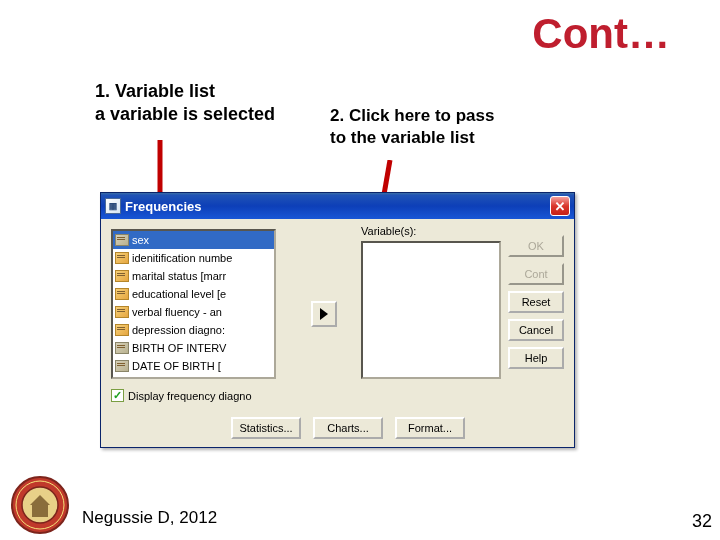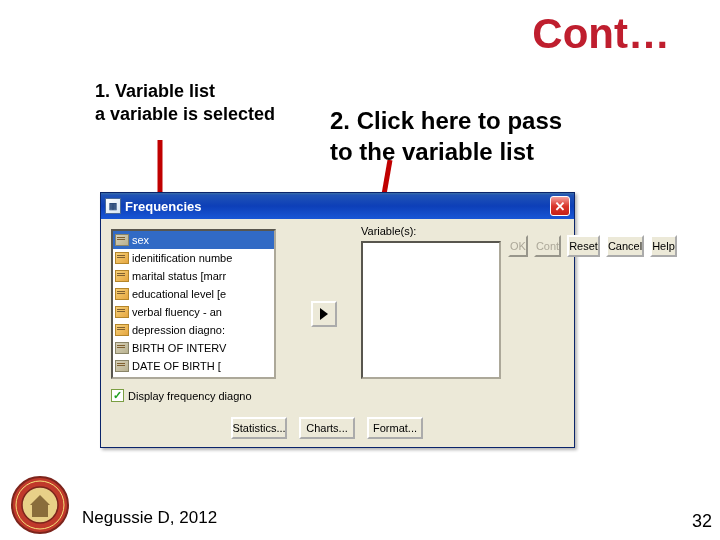--- a/index.html
+++ b/index.html
@@ -1,44 +1,44 @@
 <!DOCTYPE html>
 <html><head>
 <meta charset="utf-8">
 <style>
 *{box-sizing:border-box;margin:0;padding:0}
 body{width:720px;height:540px;background:#fff;font-family:Arial,sans-serif;position:relative;overflow:hidden}
 .slide-title{position:absolute;top:10px;right:50px;font-size:42px;font-weight:bold;color:#bf1e2e;font-family:Arial,sans-serif}
 .note1{position:absolute;top:80px;left:95px;font-size:18px;font-weight:bold;color:#000;line-height:1.3}
-.note2{position:absolute;top:105px;left:330px;font-size:24px;font-weight:bold;color:#000;line-height:1.3}
+.note2{position:absolute;top:105px;left:330px;font-size:17px;font-weight:bold;color:#000;line-height:1.3}
 .arrow1{position:absolute;top:140px;left:150px;width:20px;height:90px}
 .arrow2{position:absolute;top:160px;left:355px;width:60px;height:140px}
 .dialog{position:absolute;top:192px;left:100px;width:475px;background:#ece9d8;border:1px solid #0a246a;box-shadow:2px 2px 3px rgba(0,0,0,.3)}
 .titlebar{height:26px;background:linear-gradient(to bottom,#3a6ea5 0%,#2053b5 8%,#0d3fb8 50%,#1856d6 100%);display:flex;align-items:center;padding:0 4px;color:#fff;font-size:13px;font-weight:bold}
 .titlebar .ticon{width:16px;height:16px;margin-right:4px;background:linear-gradient(135deg,#fff 0%,#d5e4f3 100%);border:1px solid #4a6a9a;display:flex;align-items:center;justify-content:center;font-size:9px;color:#2a4a7a}
 .closebtn{margin-left:auto;width:20px;height:20px;background:linear-gradient(to bottom,#f5a09d 0%,#d9372c 50%,#c52118 100%);border:1px solid #fff;border-radius:3px;color:#fff;display:flex;align-items:center;justify-content:center;font-weight:bold;font-size:13px;cursor:pointer}
 .dlgbody{padding:8px;position:relative;height:228px}
 .varlist{position:absolute;top:10px;left:10px;width:165px;height:150px;background:#fff;border:2px inset #aca899;overflow:hidden;font-size:11px}
 .varlist .vrow{display:flex;align-items:center;height:18px;padding:1px 2px;white-space:nowrap}
 .varlist .vrow.sel{background:#316ac5;color:#fff}
 .vicon{width:14px;height:12px;margin-right:3px;flex:none;position:relative}
 .vicon:before{content:"";position:absolute;inset:0;background:linear-gradient(135deg,#f6d078 0%,#e5a640 100%);border:1px solid #b5862a}
 .vicon.str:before{background:linear-gradient(135deg,#d6d0b8 0%,#b9b290 100%);border:1px solid #8a8568}
 .vicon:after{content:"";position:absolute;left:2px;top:3px;width:8px;height:4px;background:repeating-linear-gradient(to bottom,#806030 0,#806030 1px,transparent 1px,transparent 2px)}
 .lbltarget{position:absolute;top:6px;left:260px;font-size:11px}
 .targetlist{position:absolute;top:22px;left:260px;width:140px;height:138px;background:#fff;border:2px inset #aca899}
 .movebtn{position:absolute;top:82px;left:210px;width:26px;height:26px;background:#ece9d8;border:2px outset #fff;cursor:pointer;display:flex;align-items:center;justify-content:center}
 .movebtn:after{content:"";width:0;height:0;border-top:6px solid transparent;border-bottom:6px solid transparent;border-left:8px solid #000}
-.btncol{position:absolute;top:16px;right:10px;width:56px;display:flex;flex-direction:row;gap:6px}
+.btncol{position:absolute;top:16px;right:10px;width:56px;display:flex;flex-direction:column;gap:6px}
 .wbtn{height:22px;font-size:11px;background:#ece9d8;border:2px outset #fff;cursor:pointer;display:flex;align-items:center;justify-content:center}
 .wbtn.dis{color:#aca899;border:2px outset #ece9d8}
 .chkrow{position:absolute;top:170px;left:10px;display:flex;align-items:center;font-size:11px;gap:4px}
 .chkrow .cb{width:13px;height:13px;background:#fff;border:1px solid #7a9e42;display:flex;align-items:center;justify-content:center;color:#21a121;font-size:11px;font-weight:bold}
 .bottombtns{position:absolute;bottom:8px;left:130px;display:flex;gap:12px}
-.bottombtns .wbtn{width:56px}
+.bottombtns .wbtn{width:70px}
 .footer-author{position:absolute;bottom:12px;left:82px;font-size:17px;color:#000}
 .pagenum{position:absolute;bottom:8px;right:8px;font-size:18px;font-weight:normal;color:#000}
 .logo{position:absolute;bottom:5px;left:10px;width:60px;height:60px}
 </style>
 </head>
 <body>
 
 <div class="slide-title">Cont…</div>
 
 <div class="note1">

